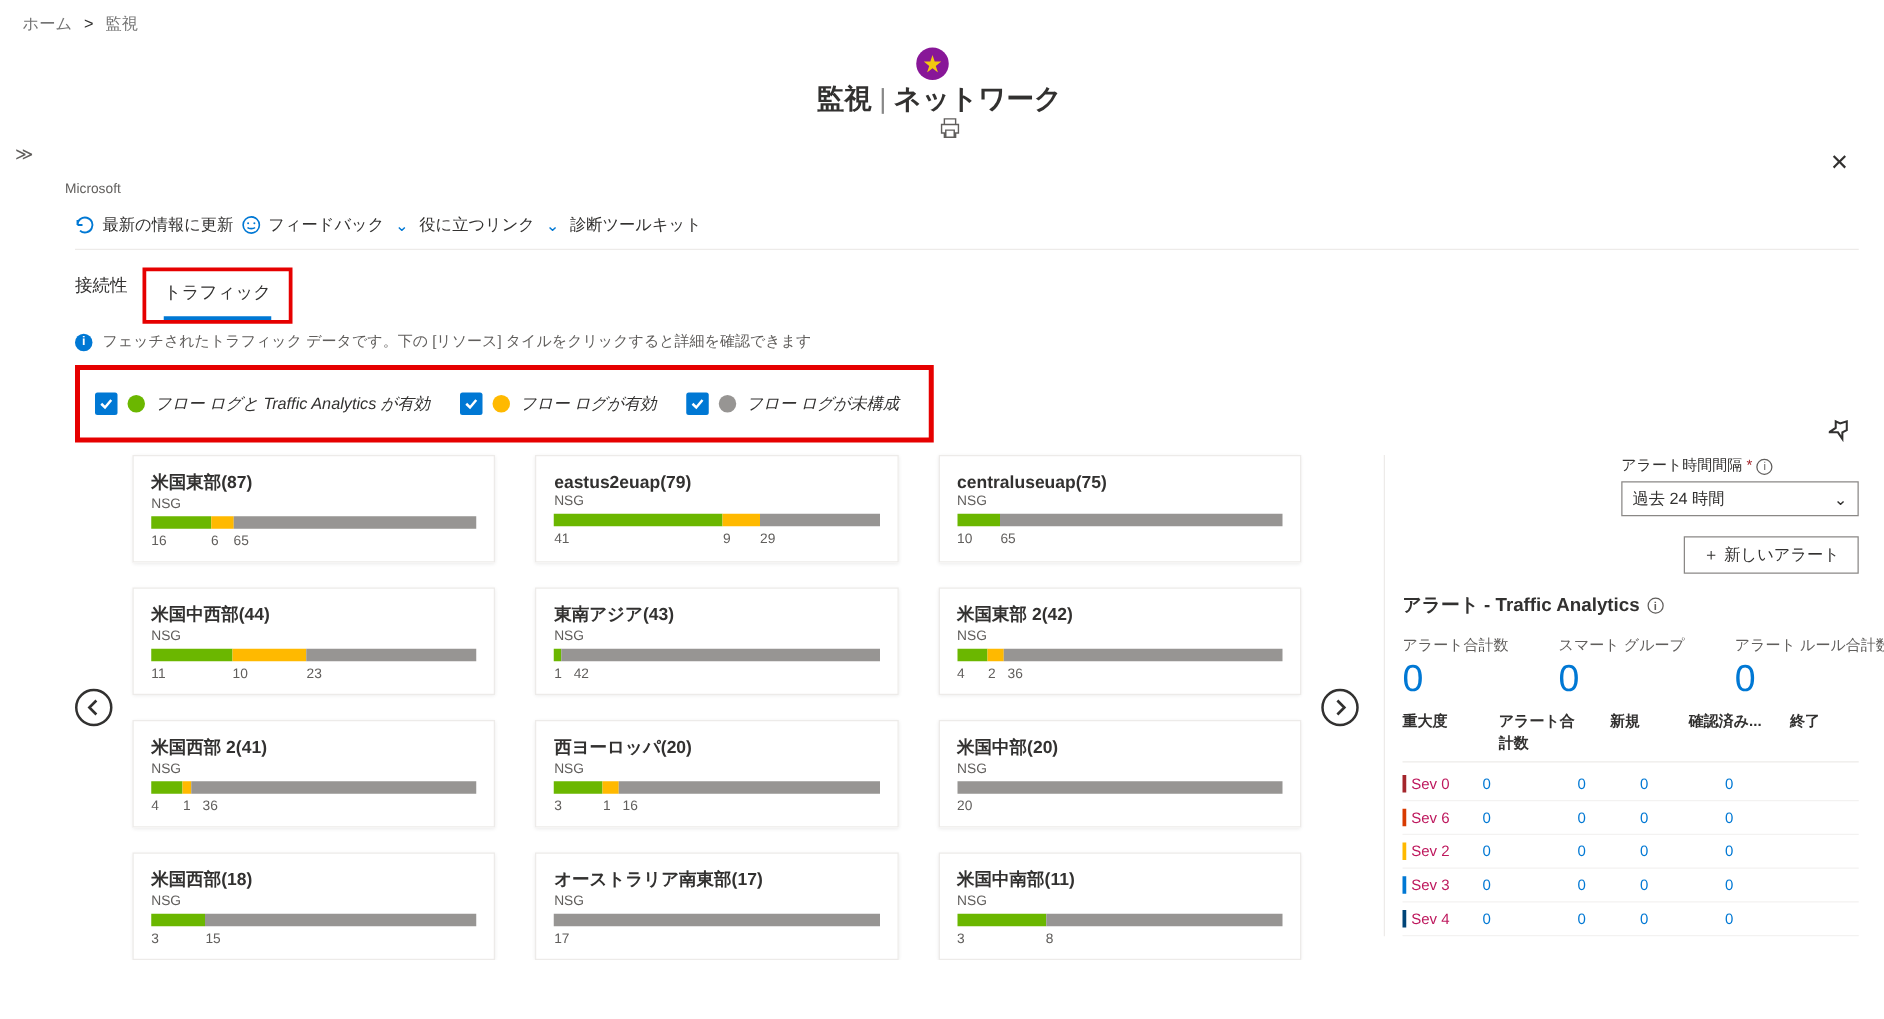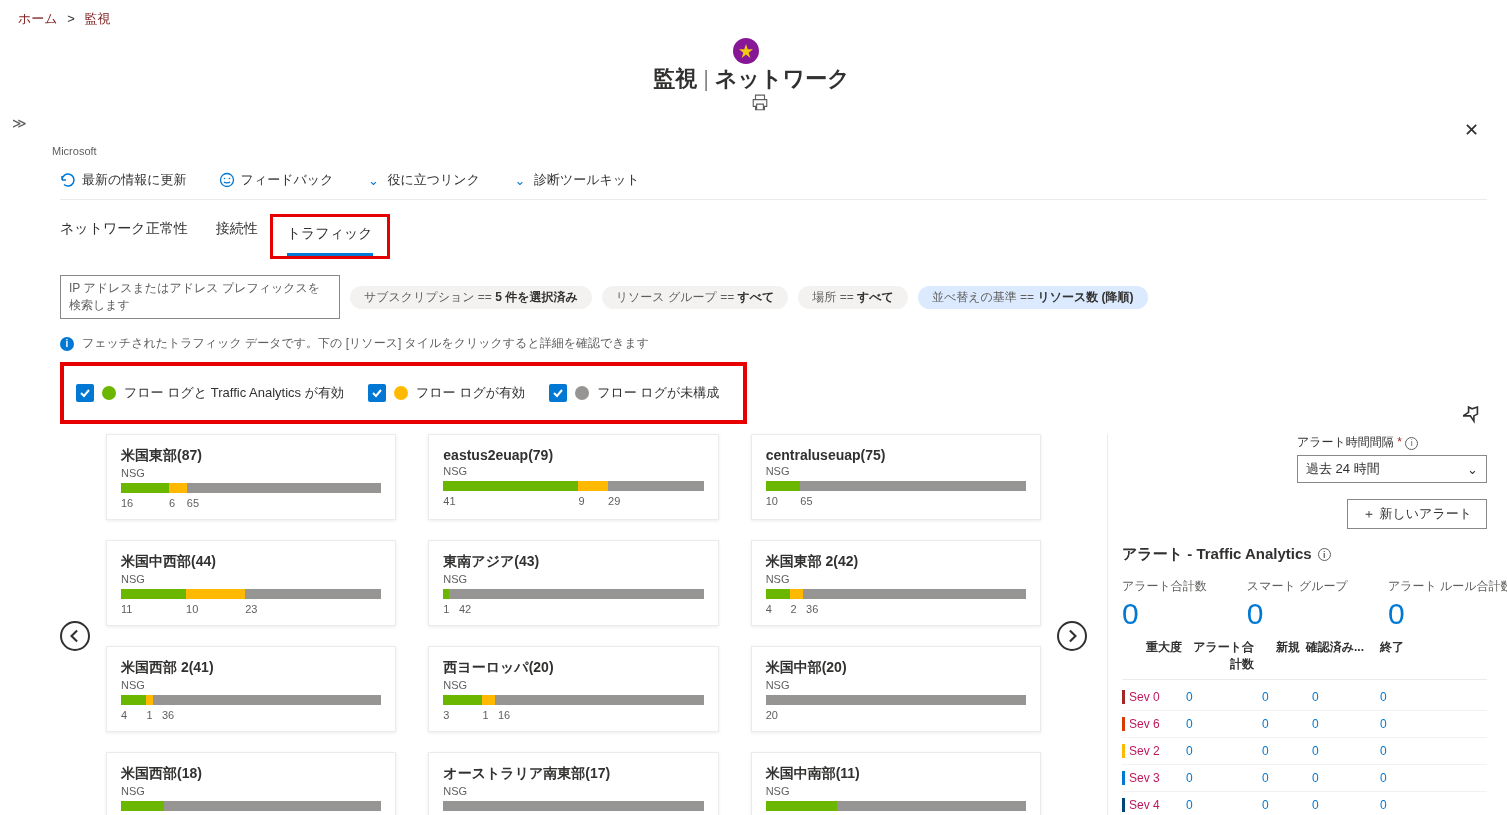--- a/index.html
+++ b/index.html
@@ -1,44 +1,44 @@
 <!DOCTYPE html>
 <html><head>
 <meta charset="utf-8">
 <style>
   * { box-sizing: border-box; }
   body { margin: 0; font-family: "Segoe UI", "Meiryo", sans-serif; font-size: 13px; color: #323130; background: #fff; }
-  a { color: #7f1d1d; text-decoration: none; }
+  a { color: #737373; text-decoration: none; }
   .breadcrumb { padding: 10px 18px 4px; font-size: 13px; }
   .breadcrumb .sep { margin: 0 6px; color: #323130; }
   .header-row { display: flex; align-items: center; padding: 6px 18px 2px 14px; flex-direction: column; }
   .header-icon { width: 26px; height: 26px; border-radius: 50%; background: #881798; display: flex; align-items: center; justify-content: center; margin-right: 12px; }
   .header-icon svg { width: 14px; height: 14px; }
   .page-title { font-size: 22px; font-weight: 600; }
   .title-sep { font-weight: 300; color: #888; margin: 0 6px; }
   .subtitle { font-size: 11px; color: #605e5c; padding-left: 52px; margin-top: -2px; }
   .print-icon { margin-left: 16px; cursor: pointer; }
   .close-x { margin-left: auto; font-size: 18px; cursor: pointer; padding: 4px 10px; }
   .chevrons-btn { position: absolute; left: 12px; top: 115px; cursor: pointer; font-size: 14px; color: #605e5c;}
   .content { padding-left: 60px; padding-right: 20px; }
-  .toolbar { display: flex; align-items: center; gap: 32px; padding: 14px 0 10px; border-bottom: 1px solid #edebe9; }
+  .toolbar { display: flex; align-items: center; gap: 6px; padding: 14px 0 10px; border-bottom: 1px solid #edebe9; }
   .tool-item { display: flex; align-items: center; gap: 6px; cursor: pointer; font-size: 13px; }
   .tool-icon { width: 16px; height: 16px; display: inline-flex; align-items: center; justify-content: center; }
   .tabs { display: flex; gap: 28px; padding: 14px 0 0; }
   .tab { padding: 6px 0 10px; cursor: pointer; font-size: 14px; color: #323130; }
   .tab.active { color: #323130; border-bottom: 3px solid #0078d4; }
   .tab-highlight { border: 3px solid #e60000; padding: 2px 14px 0; margin: 0 -16px; }
   .filters-row { display: flex; align-items: center; gap: 10px; padding: 16px 0 10px; flex-wrap: wrap; }
   .search-box { border: 1px solid #8a8886; padding: 4px 8px; font-size: 12px; width: 280px; color: #605e5c; }
   .filter-pill { background: #f3f2f1; border-radius: 12px; padding: 3px 14px; font-size: 12px; color: #605e5c; }
   .filter-pill b { color: #323130; font-weight: 600; }
   .filter-pill.sort { background: #dbeafe; }
   .info-row { display: flex; align-items: center; gap: 8px; padding: 6px 0 10px; font-size: 12px; color: #605e5c; }
   .info-icon { width: 14px; height: 14px; border-radius: 50%; background: #0078d4; color: #fff; font-size: 10px; font-weight: bold; display: inline-flex; align-items: center; justify-content: center; }
-  .legend-box { border: 4px solid #e60000; display: inline-flex; align-items: center; gap: 24px; padding: 18px 24px 18px 12px; margin-bottom: 4px; }
+  .legend-box { border: 4px solid #e60000; display: inline-flex; align-items: center; gap: 24px; padding: 18px 24px 18px 12px; margin-bottom: 4px; font-style: italic; }
   .legend-item { display: flex; align-items: center; gap: 8px; font-size: 13px; }
   .cb { width: 18px; height: 18px; background: #0078d4; border-radius: 2px; display: inline-flex; align-items: center; justify-content: center; }
   .cb svg { width: 12px; height: 12px; }
   .dot { width: 14px; height: 14px; border-radius: 50%; display: inline-block; }
   .dot.green { background: #6bb700; }
   .dot.yellow { background: #ffb900; }
   .dot.gray { background: #979593; }
   .main-split { display: flex; gap: 20px; align-items: flex-start; padding-top: 6px; }
   .cards-area { flex: 1; position: relative; display: flex; align-items: center; }
   .nav-circle { width: 30px; height: 30px; border: 2px solid #323130; border-radius: 50%; display: flex; align-items: center; justify-content: center; cursor: pointer; flex-shrink: 0; background:#fff;}
@@ -59,21 +59,21 @@
   .rp-label { font-size: 12px; margin-bottom: 4px; white-space: nowrap; }
   .red-star { color: #a4262c; }
   .select-box { border: 1px solid #8a8886; padding: 4px 8px; width: 190px; display: flex; justify-content: space-between; align-items: center; font-size: 13px; cursor: pointer;}
   .btn-outline { border: 1px solid #8a8886; padding: 5px 14px; font-size: 13px; cursor: pointer; white-space: nowrap; display: flex; align-items: center; gap:4px;}
   .rp-title { font-size: 15px; font-weight: 600; margin-bottom: 14px; display:flex; align-items:center; gap:6px;}
   .rp-metrics { display: flex; gap: 40px; margin-bottom: 8px; }
   .metric-label { font-size: 12px; color: #605e5c; margin-bottom: 2px; white-space:nowrap;}
   .metric-value { font-size: 30px; color: #0078d4; font-weight: 400; }
   .rp-time { font-size: 12px; color: #605e5c; margin-bottom: 16px; }
   .sev-table { width: 100%; font-size: 12px; }
-  .sev-head { display: grid; grid-template-columns: 60px 72px 46px 64px 40px; gap: 0; font-weight: 600; border-bottom: 1px solid #edebe9; padding-bottom: 6px; margin-bottom: 4px; text-align: right; }
+  .sev-head { display: grid; grid-template-columns: 60px 72px 46px 64px 40px; gap: 17px; font-weight: 600; border-bottom: 1px solid #edebe9; padding-bottom: 6px; margin-bottom: 4px; }
   .sev-row { display: grid; grid-template-columns: 60px 72px 46px 64px 40px; gap: 4px; padding: 6px 0; border-bottom: 1px solid #f3f2f1; align-items:center;}
   .sev-name { color: #be185d; border-left: 3px solid; padding-left: 4px; }
   .sev-row .v { color: #0078d4; }
   .sev0 { border-color: #a4262c; }
   .sev1 { border-color: #d83b01; }
   .sev2 { border-color: #ffb900; }
   .sev3 { border-color: #0078d4; }
   .sev4 { border-color: #004578; }
   .info-circ { width:13px; height:13px; border:1px solid #605e5c; border-radius:50%; font-size:9px; color:#605e5c; display:inline-flex; align-items:center; justify-content:center;}
 </style>
@@ -132,34 +132,26 @@
       <span class="tool-icon" style="color:#0078d4;">⌄</span>
       <span>役に立つリンク</span>
     </div>
     <div class="tool-item">
       <span class="tool-icon" style="color:#0078d4;">⌄</span>
       <span>診断ツールキット</span>
     </div>
   </div>
 
   <div class="tabs">
-    <div class="tab">ネットワーク正常性</div>
     <div class="tab">接続性</div>
     <div class="tab-highlight">
       <div class="tab active">トラフィック</div>
     </div>
   </div>
 
-  <div class="filters-row">
-    <div class="search-box">IP アドレスまたはアドレス プレフィックスを検索します</div>
-    <div class="filter-pill"><span>サブスクリプション == </span><b>5 件を選択済み</b></div>
-    <div class="filter-pill"><span>リソース グループ == </span><b>すべて</b></div>
-    <div class="filter-pill"><span>場所 == </span><b>すべて</b></div>
-    <div class="filter-pill sort"><span>並べ替えの基準 == </span><b>リソース数 (降順)</b></div>
-  </div>
 
   <div class="info-row">
     <span class="info-icon">i</span>
     <span>フェッチされたトラフィック データです。下の [リソース] タイルをクリックすると詳細を確認できます</span>
   </div>
 
   <div style="display:flex; justify-content:space-between; align-items:flex-end;">
     <div class="legend-box">
       <div class="legend-item">
         <span class="cb">

